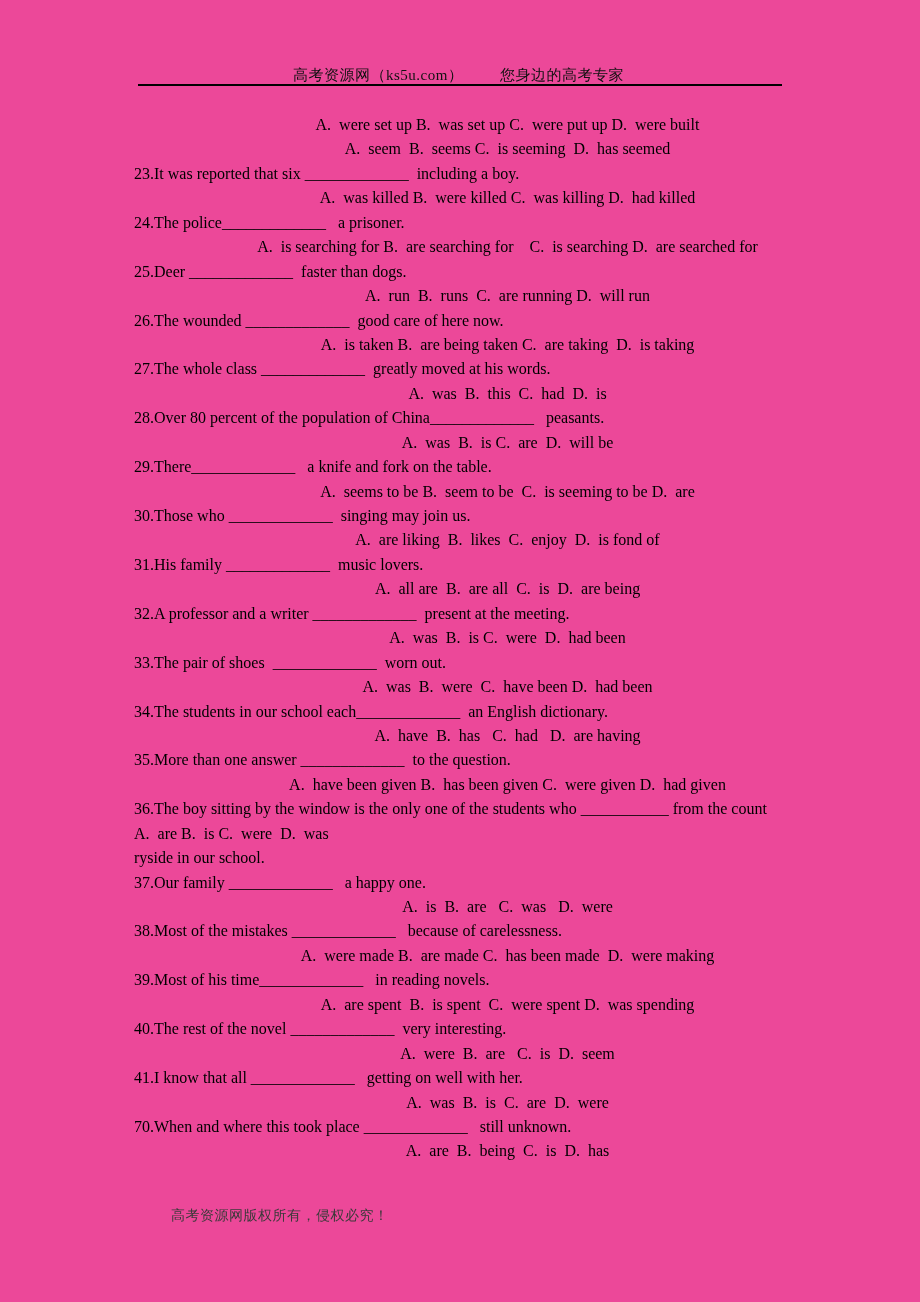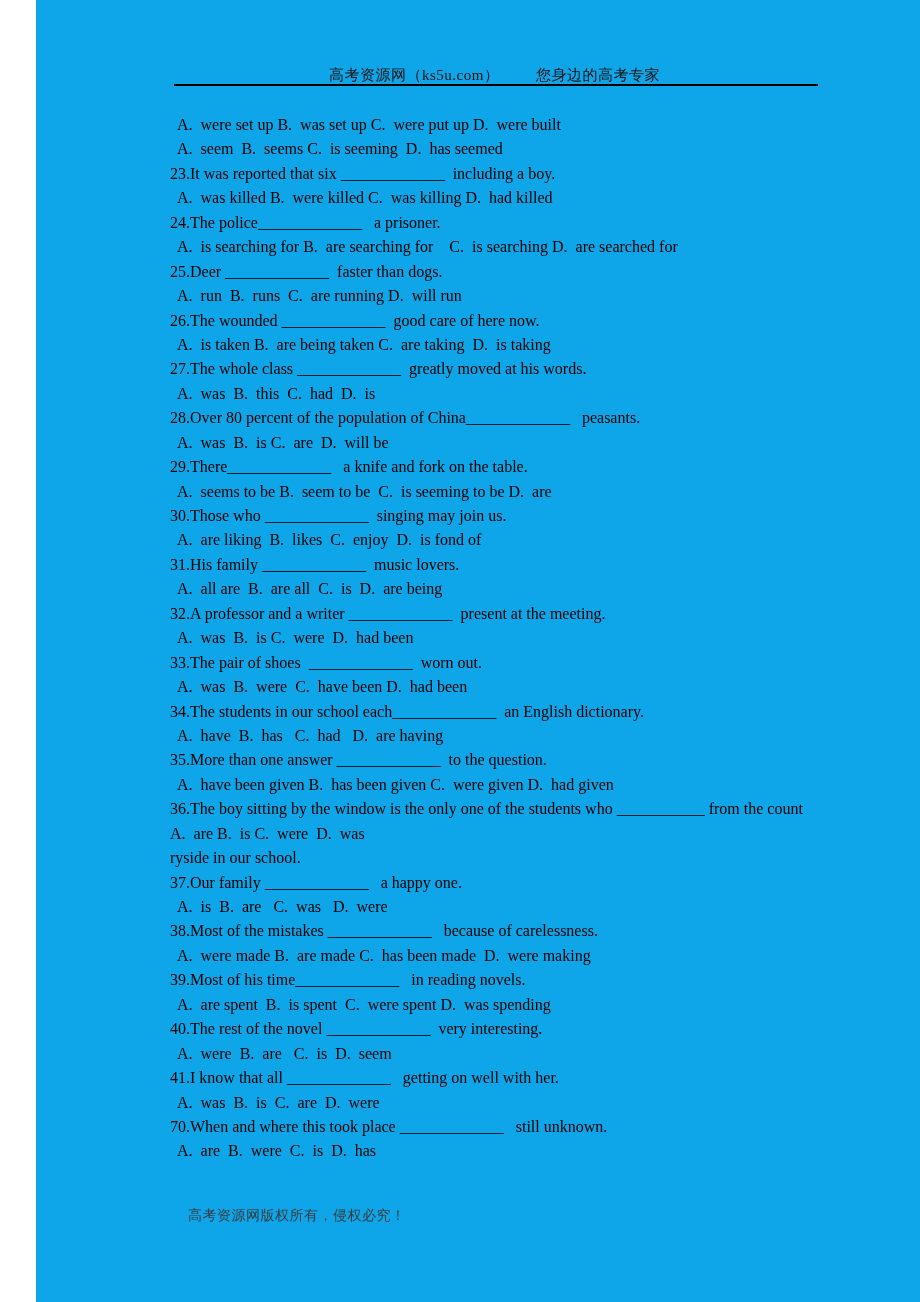--- a/index.html
+++ b/index.html
@@ -4,21 +4,21 @@
 <style>
   html, body { margin: 0; padding: 0; }
   body {
     width: 920px; height: 1302px;
     background: #ffffff;
     font-family: "Liberation Serif", serif;
     color: #000;
     position: relative;
     overflow: hidden;
   }
-  .page { position: absolute; inset: 0; background: #0ea5e9; margin-left: 36px; }
+  .page { position: absolute; inset: 0; background: #ec4899; }
 
   
   .header-site {
     position: absolute; left: 293px; top: 66px;
     font-size: 15px; color: #111; letter-spacing: 0.5px;
     white-space: pre;
   }
   .header-slogan {
     position: absolute; left: 500px; top: 66px;
     font-size: 15px; color: #111; letter-spacing: 0.5px;
@@ -31,25 +31,25 @@
 
   
   .doc {
     position: absolute; left: 134px; top: 113px;
     width: 740px;
     font-size: 16px;
     line-height: 24.45px;
     color: #000;
   }
   .ln { white-space: pre; height: 24.45px; }
-  .ln.opt { padding-left: 7px; }
+  .ln.opt { padding-left: 7px; text-align: center; }
 
   
   .footer {
-    position: absolute; left: 152px; top: 1207px;
+    position: absolute; left: 171px; top: 1207px;
     font-size: 14px; color: #3a3a3a; letter-spacing: 0.5px;
     white-space: pre;
   }
 </style>
 </head>
 <body>
 
 <div class="page">
 
   <div class="header-site">高考资源网（ks5u.com）</div>
@@ -92,18 +92,18 @@
     <div class="ln opt">A.  is  B.  are   C.  was   D.  were</div>
     <div class="ln">38.Most of the mistakes _____________   because of carelessness.</div>
     <div class="ln opt">A.  were made B.  are made C.  has been made  D.  were making</div>
     <div class="ln">39.Most of his time_____________   in reading novels.</div>
     <div class="ln opt">A.  are spent  B.  is spent  C.  were spent D.  was spending</div>
     <div class="ln">40.The rest of the novel _____________  very interesting.</div>
     <div class="ln opt">A.  were  B.  are   C.  is  D.  seem</div>
     <div class="ln">41.I know that all _____________   getting on well with her.</div>
     <div class="ln opt">A.  was  B.  is  C.  are  D.  were</div>
     <div class="ln">70.When and where this took place _____________   still unknown.</div>
-    <div class="ln opt">A.  are  B.  were  C.  is  D.  has</div>
+    <div class="ln opt">A.  are  B.  being  C.  is  D.  has</div>
   </div>
 
   <div class="footer">高考资源网版权所有，侵权必究！</div>
 
 </div>
 
 </body></html>

